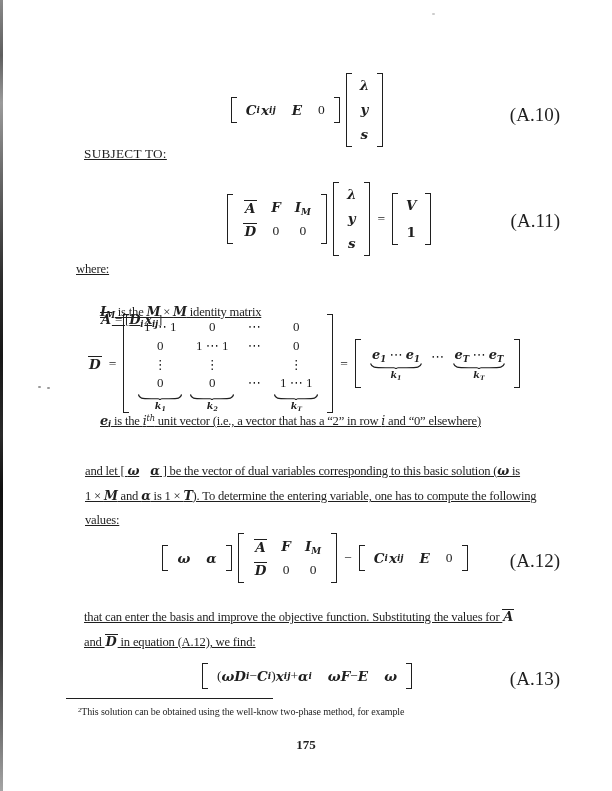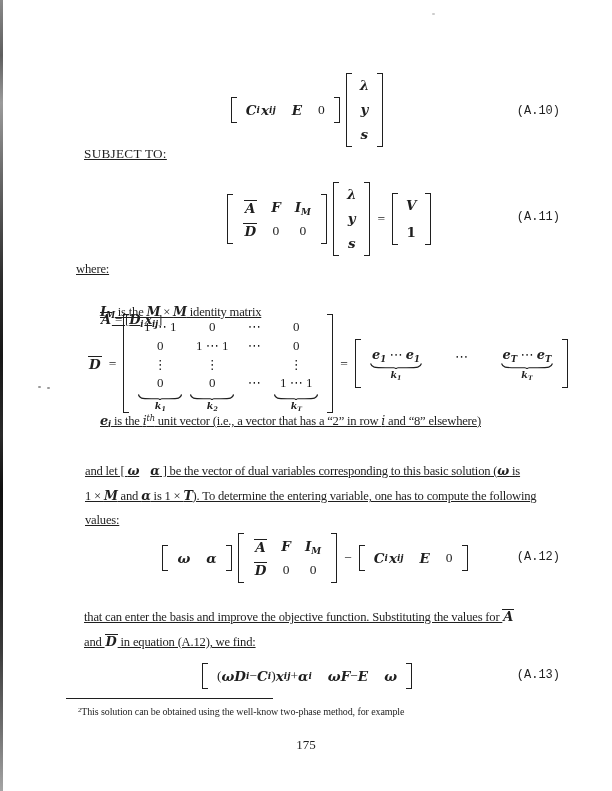--- a/index.html
+++ b/index.html
@@ -17,42 +17,42 @@
   .rm  { font-family:"Liberation Serif","DejaVu Serif","DejaVu Sans",serif; font-style:normal; font-weight:normal; }
   .mi  { font-family:"DejaVu Serif","DejaVu Sans",serif; font-style:italic; font-weight:bold; }
   .mit { font-family:"DejaVu Serif","DejaVu Sans",serif; font-style:italic; font-weight:normal; }
   .mb  { font-family:"DejaVu Serif",serif; font-weight:bold; font-style:normal; }
   .math13 { font-size:13px;margin-top:32px; }
   sub { font-size:66%; vertical-align:-0.3em; line-height:0; }
   sup { font-size:66%; vertical-align:0.5em; line-height:0; }
   .ov { display:inline-block; border-top:1.3px solid var(--ink); padding:0 1px; line-height:1.05; }
   
   .eqline { position:absolute; left:60px; width:494px; display:flex; justify-content:center; align-items:center; font-size:13.5px; }
-  .tag { position:absolute; right:52px; font-size:12px; font-family:Liberation Mono, monospace; }
+  .tag { position:absolute; right:52px; font-size:19px; font-family:Liberation Serif, serif; }
   .bk { display:inline-flex; align-items:stretch; }
   .br { width:5px; border:1.5px solid var(--ink); }
   .br.l { border-right:none; } .br.r { border-left:none; }
   .rc { display:flex; align-items:center; padding:5px 9px; }
   .g16 { margin-left:16px; } .ml6 { margin-left:6px; } .ml1 { margin-left:1px; }
   .vs { display:flex; flex-direction:column; justify-content:space-between; align-items:center; padding:6px 8px; }
   .vs > span { line-height:1; }
   .vs3 { height:62px; } .vs2 { height:40px; }
   .m23 { display:grid; grid-template-columns:auto auto auto; column-gap:14px; row-gap:8px; padding:6px 10px; place-items:center; line-height:1; }
   .eqsign { margin:0 7px; }
   
   .mD { display:grid; grid-template-columns:52px 52px 32px 52px; grid-template-rows:19px 19px 18px 19px 20px; place-items:center; padding:3px 5px 1px; font-size:13px; line-height:1; }
   .bcell { display:flex; flex-direction:column; align-items:center; justify-content:flex-start; }
   .klab { font-size:9.5px; line-height:1; margin-top:1px; }
-  .rhsD { display:flex; align-items:flex-start; padding:9px 9px 7px; font-size:13px;gap:24px; }
+  .rhsD { display:flex; align-items:flex-start; padding:9px 9px 7px; font-size:13px; }
   .eg { display:flex; flex-direction:column; align-items:center; }
   .egrow { line-height:1; white-space:nowrap; }
   .sepdots { line-height:1; margin:0 9px; padding-top:2px; }
   .ub { display:block; margin-top:2px; color:var(--ink); }
   .rule { position:absolute; height:1.2px; background:var(--ink); }
-  .pagenum { position:absolute; left:0; right:0; text-align:center; font-size:13px; }
+  .pagenum { position:absolute; left:0; right:0; text-align:center; font-size:13px;font-weight:bold; }
   .fnote { position:absolute; font-size:10px; letter-spacing:-0.1px; white-space:nowrap; }
 </style>
 </head>
 <body>
 
 <div class="page">
 
   <div class="edge"></div>
   <div class="speck" style="left:38px;top:386px"></div>
   <div class="speck" style="left:47px;top:387px"></div>
@@ -191,21 +191,21 @@
               <path d="M1,1 C3,9 8,9.5 30,9.5 L46,9.5 C49,9.5 50,12 50,12 C50,12 51,9.5 54,9.5 L70,9.5 C92,9.5 97,9 99,1" fill="none" stroke="currentColor" stroke-width="1.2" vector-effect="non-scaling-stroke"></path>
             </svg>
           <span class="klab"><span class="mi">k</span><sub class="mi">T</sub></span>
         </span>
       </span>
       <span class="br r"></span>
     </span>
   </div>
 
   <div class="tline" style="left:100px;top:413px">
-    <span class="mi math13">e</span><sub class="mi">i</sub><span class="rm"> is the </span><span class="mit">i</span><sup class="mit">th</sup><span class="rm"> unit vector (i.e., a vector that has a “2” in row </span><span class="mit">i</span><span class="rm"> and “8” elsewhere)</span>
+    <span class="mi math13">e</span><sub class="mi">i</sub><span class="rm"> is the </span><span class="mit">i</span><sup class="mit">th</sup><span class="rm"> unit vector (i.e., a vector that has a “2” in row </span><span class="mit">i</span><span class="rm"> and “0” elsewhere)</span>
   </div>
 
   <div class="tline" style="left:85px;top:463px">
     <span class="rm">and let [ </span><span class="mi">ω</span><span class="mi" style="margin-left:11px">α</span><span class="rm"> ] be the vector of dual variables corresponding to this basic solution (</span><span class="mi">ω</span><span class="rm"> is</span>
   </div>
   <div class="tline" style="left:85px;top:488px">
     <span class="rm">1 × </span><span class="mi">M</span><span class="rm"> and </span><span class="mi">α</span><span class="rm"> is 1 × </span><span class="mi">T</span><span class="rm">). To determine the entering variable, one has to compute the following</span>
   </div>
   <div class="tline" style="left:85px;top:513px">
     <span class="rm">values:</span>

